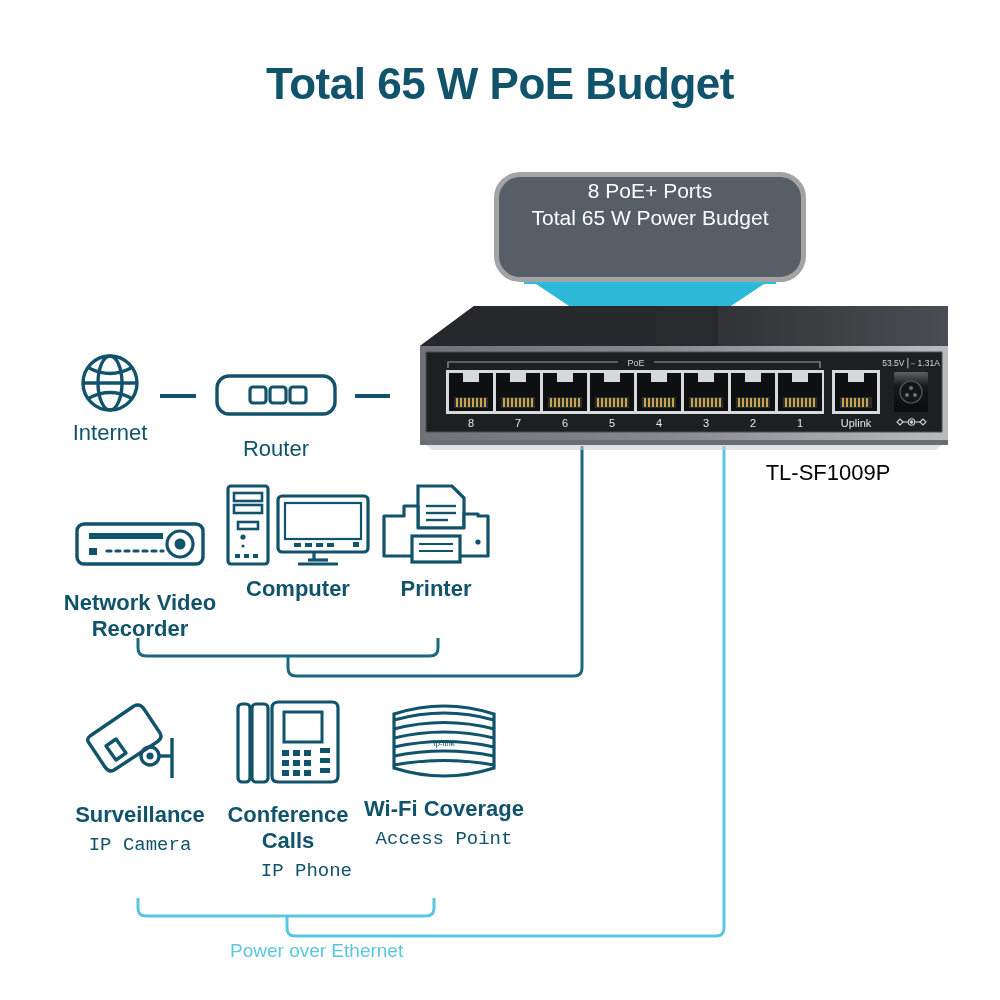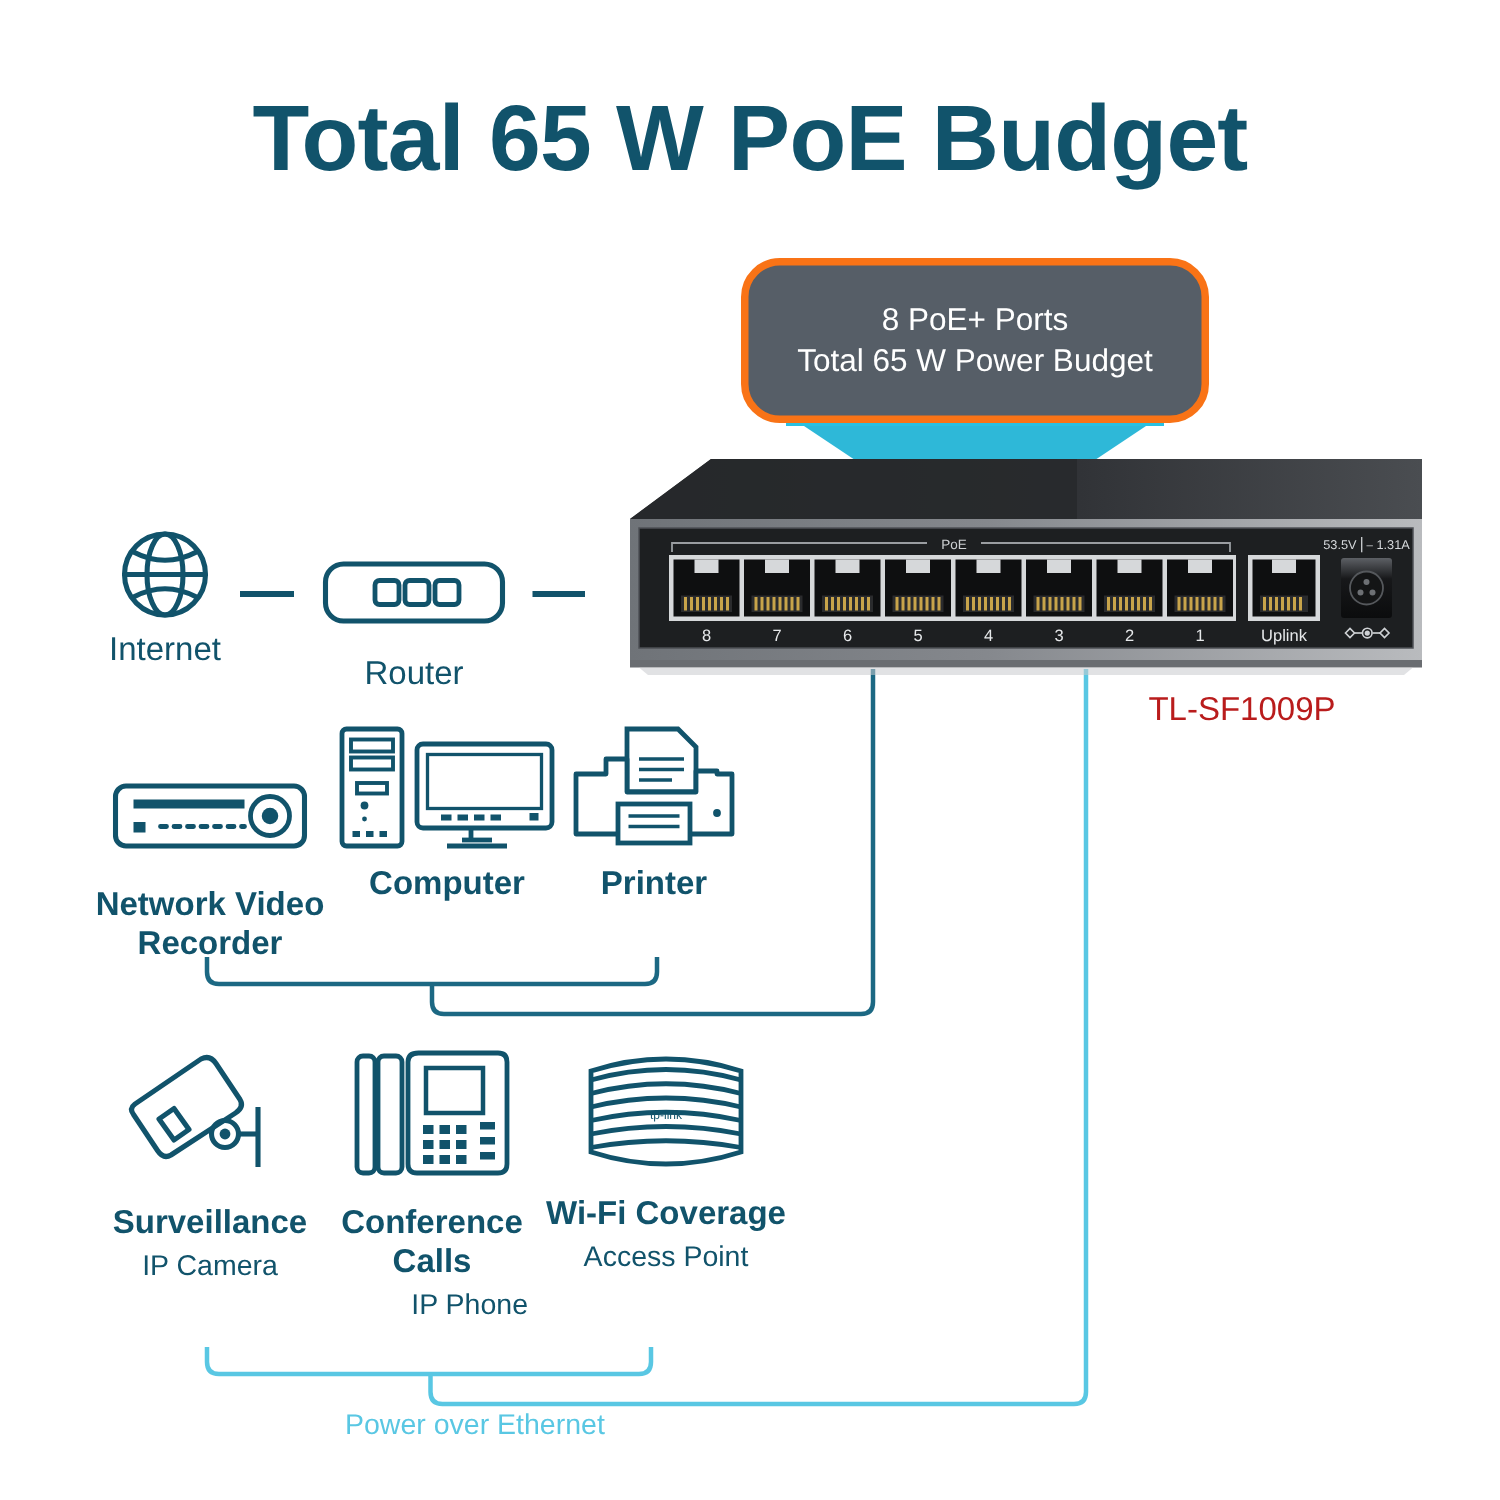--- a/index.html
+++ b/index.html
@@ -8,31 +8,31 @@
     font-family:"Liberation Sans", sans-serif;
     position:relative;overflow:hidden;
     -webkit-font-smoothing:antialiased;
   }
   .stage{position:absolute;left:0;top:0;width:1000px;height:1000px;}
   .abs{position:absolute;}
 
   
   #page-title{
     left:0;top:62px;width:1000px;text-align:center;
-    font-size:62px;font-weight:bold;color:#11536b;
+    font-size:44px;font-weight:bold;color:#11536b;
     letter-spacing:-0.5px;line-height:1;
   }
 
   
   #callout{
     left:494px;top:172px;width:312px;height:110px;
-    border:5px solid #f97316;border-radius:26px;
+    border:5px solid #a3a3a3;border-radius:26px;
     background:#565e67;
     box-sizing:border-box;
-    display:flex;flex-direction:column;align-items:center;justify-content:center;
+    display:flex;flex-direction:column;align-items:center;
     z-index:6;
   }
   #callout .cline{
     color:#ffffff;font-size:21px;line-height:27px;white-space:nowrap;
   }
   
   #callout-arrow{
     left:524px;top:276px;width:0;height:0;
     border-left:126px solid transparent;
     border-right:126px solid transparent;
@@ -42,28 +42,28 @@
   #callout-arrow-cap{
     left:524px;top:274px;width:252px;height:10px;background:#2bc0e0;z-index:5;
   }
 
   
   #switch{ left:418px;top:300px;width:532px;height:150px;z-index:7;}
   #switch svg{display:block;}
 
   #model-label{
     left:718px;top:460px;width:220px;text-align:center;
-    font-size:22px;color:#b91c1c;
+    font-size:22px;color:#000000;
   }
 
   
   .lbl{color:#11536b;text-align:center;}
   .lbl-b{font-weight:bold;}
   .f22{font-size:22px;line-height:26px;}
-  .f19{font-size:19px;line-height:24px;}
+  .f19{font-size:19px;line-height:24px;font-family:Liberation Mono, monospace;}
 
   .node{text-align:center;}
   .node .ico{display:block;margin:0 auto;}
 
   
   #links{left:0;top:0;width:1000px;height:1000px;z-index:2;}
 
   #poe-caption{
     left:230px;top:940px;width:360px;text-align:left;
     font-size:19px;color:#59c7e3;

